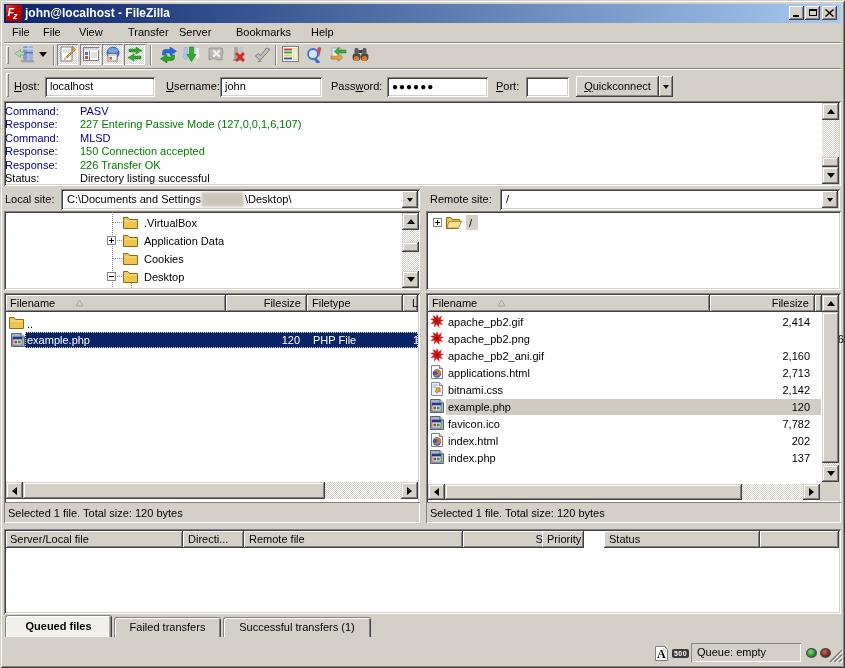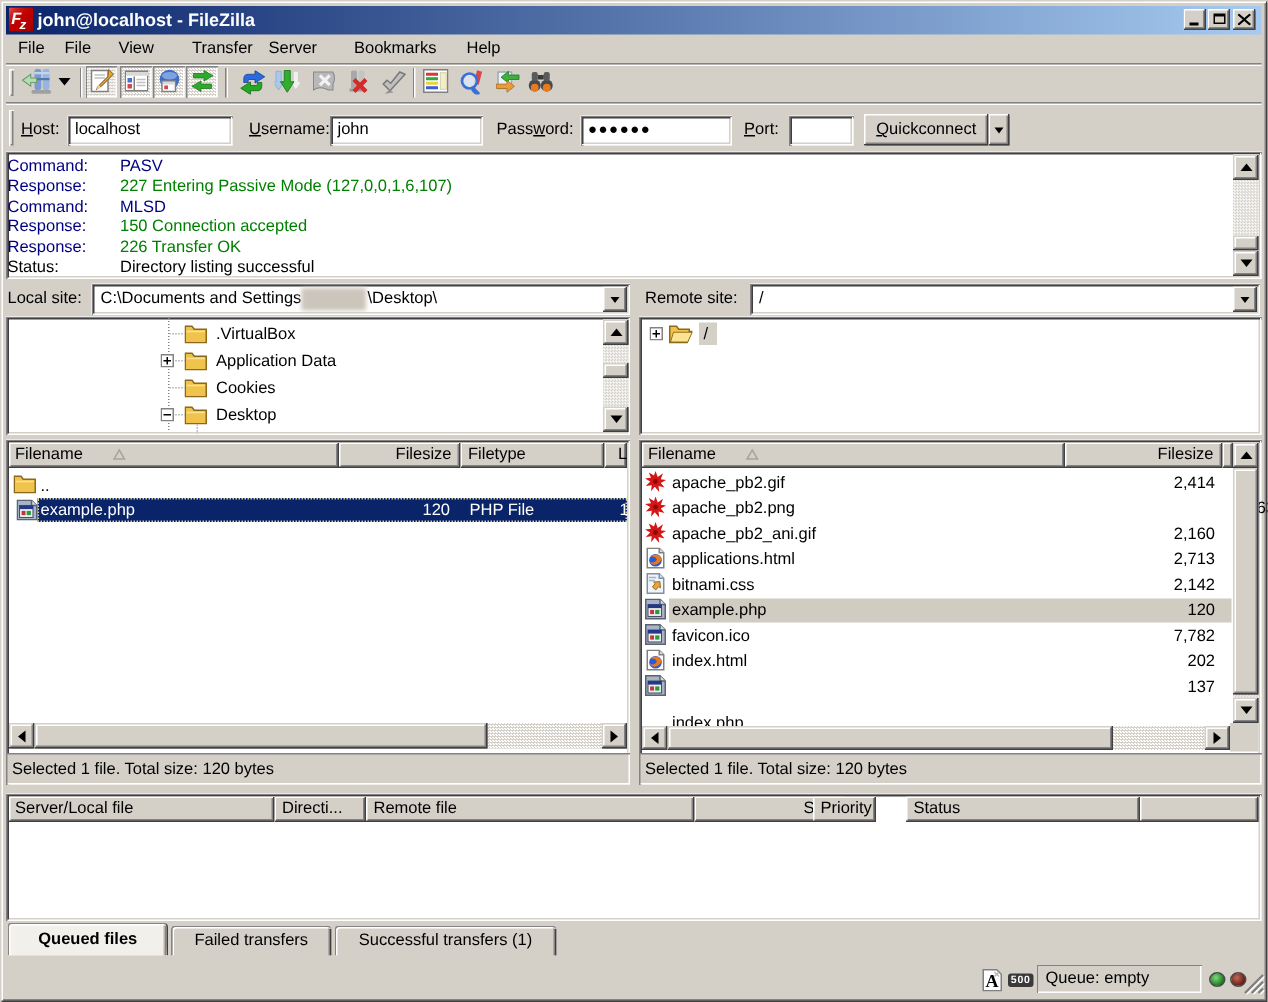--- a/index.html
+++ b/index.html
@@ -401,21 +401,21 @@
 <div class="abs" style="left:448px;top:418px;">favicon.ico</div>
 <div class="abs" style="left:700px;top:418px;width:110px;text-align:right;">7,782</div>
 <svg class="abs" style="left:430px;top:433px;" width="15" height="15">
     <use href="#htmlicon"></use>
   </svg>
 <div class="abs" style="left:448px;top:435px;">index.html</div>
 <div class="abs" style="left:700px;top:435px;width:110px;text-align:right;">202</div>
 <svg class="abs" style="left:430px;top:450px;" width="15" height="15">
     <use href="#phpicon"></use>
   </svg>
-<div class="abs" style="left:448px;top:452px;margin-top:24px;">index.php</div>
+<div class="abs" style="left:448px;top:452px;">index.php</div>
 <div class="abs" style="left:700px;top:452px;width:110px;text-align:right;">137</div>
 
 <div class="abs track" style="left:822px;top:295px;width:17px;height:187px;"></div>
 <div class="abs btn2 sb-btn" style="left:822px;top:295px;width:17px;height:17px;">
     <div class="arrow-up"></div>
   </div>
 <div class="abs btn2" style="left:822px;top:312px;width:17px;height:151px;"></div>
 <div class="abs btn2 sb-btn" style="left:822px;top:465px;width:17px;height:17px;">
     <div class="arrow-dn"></div>
   </div>

